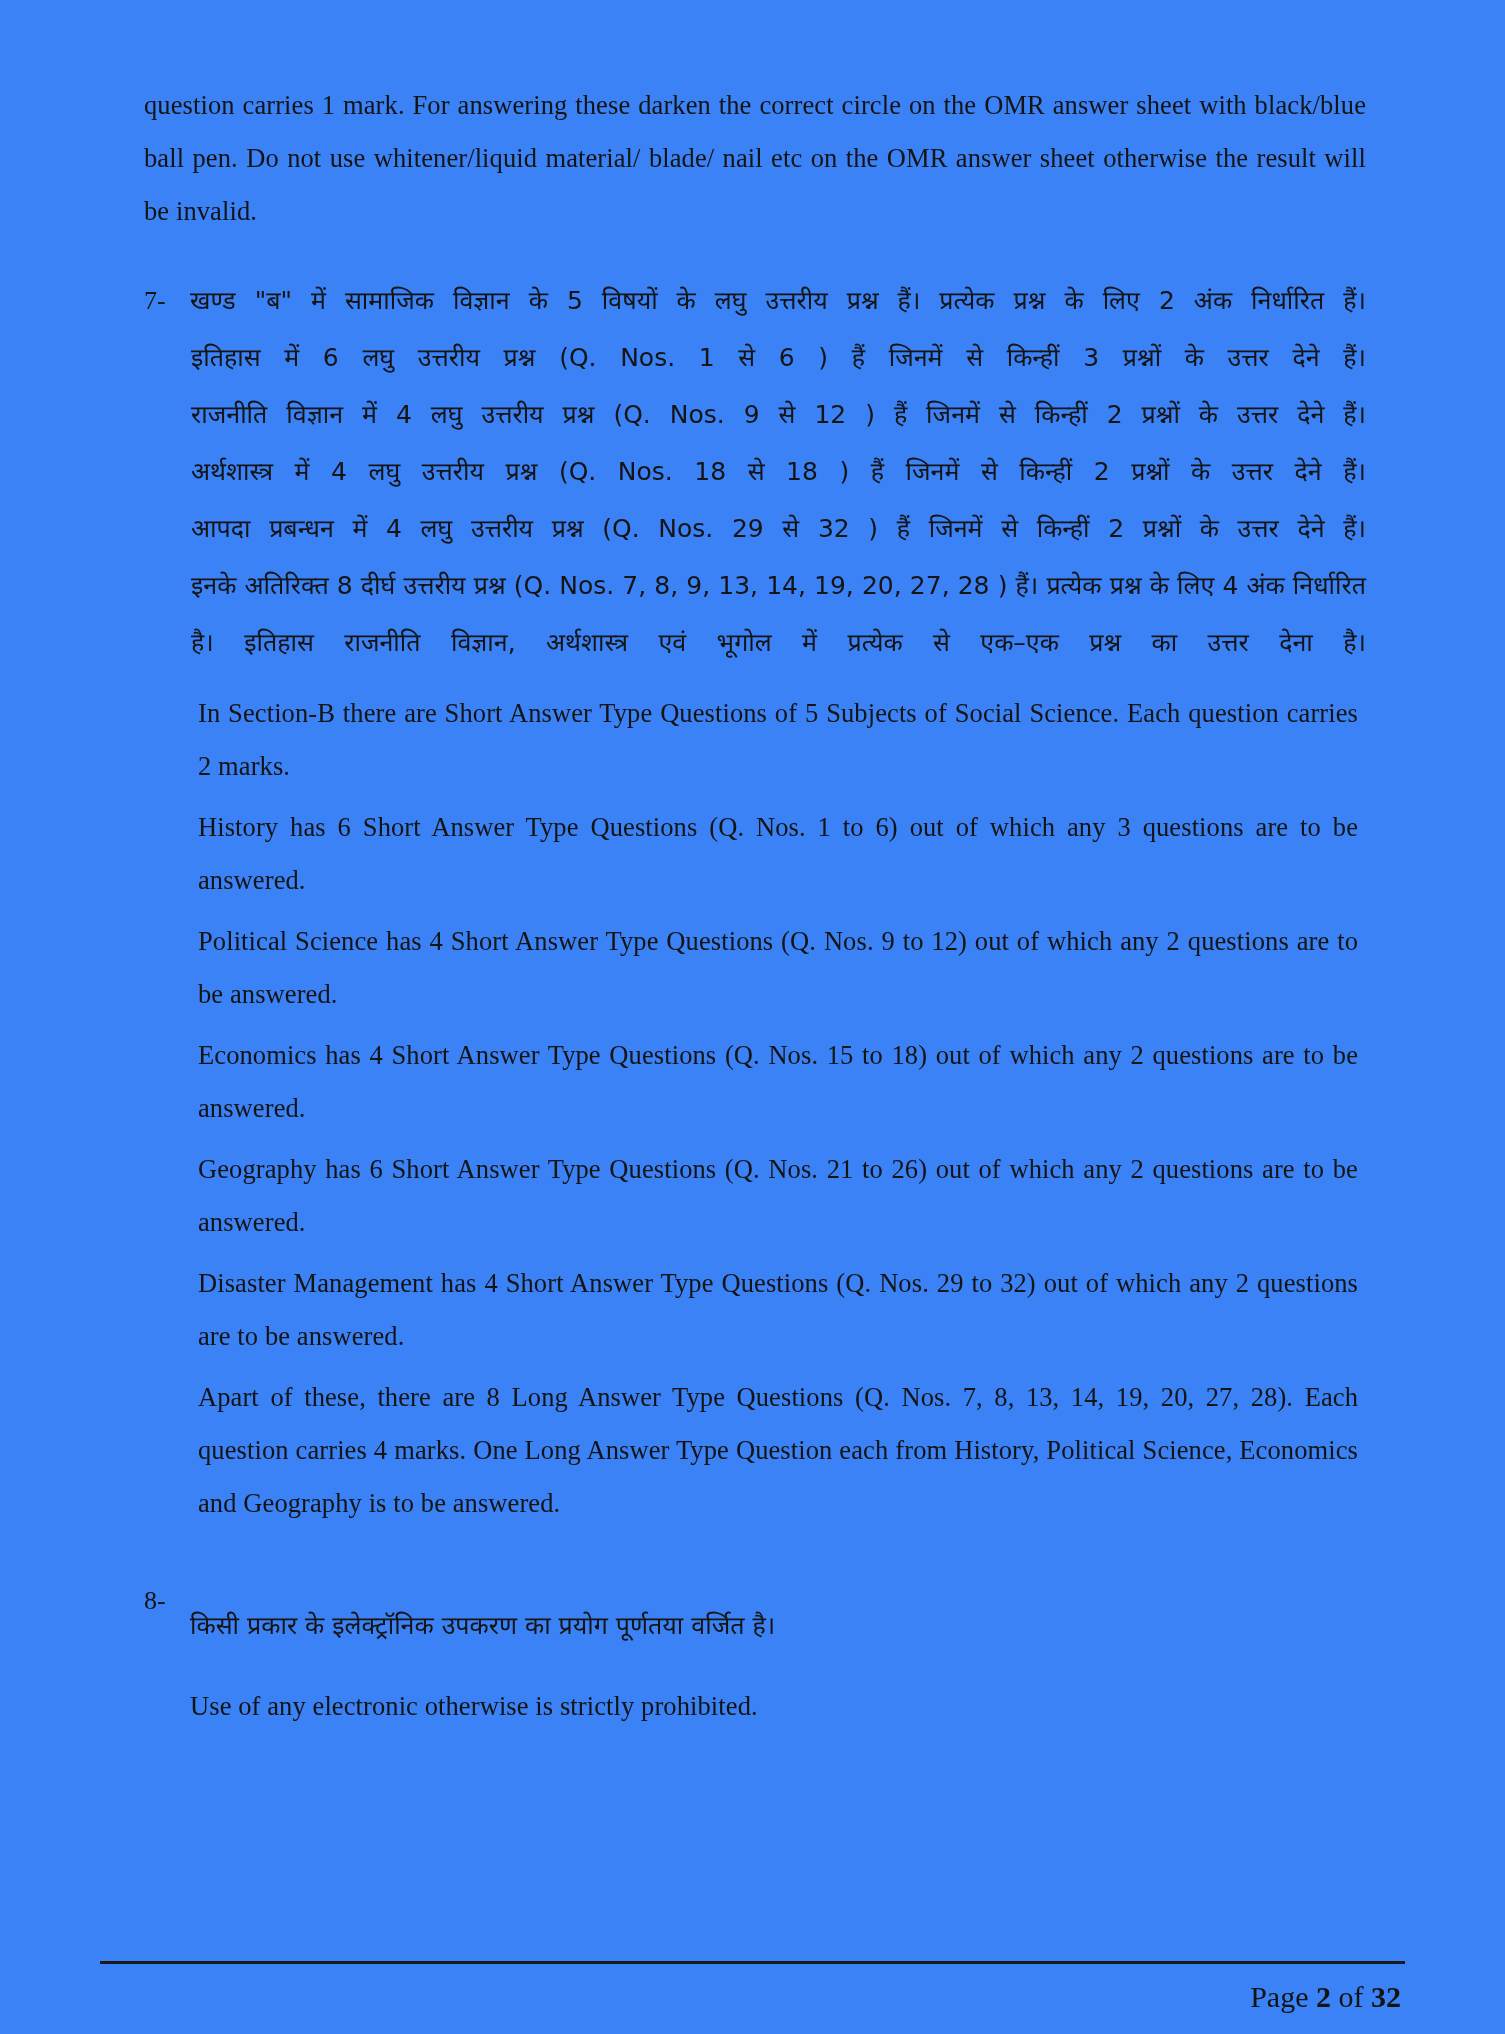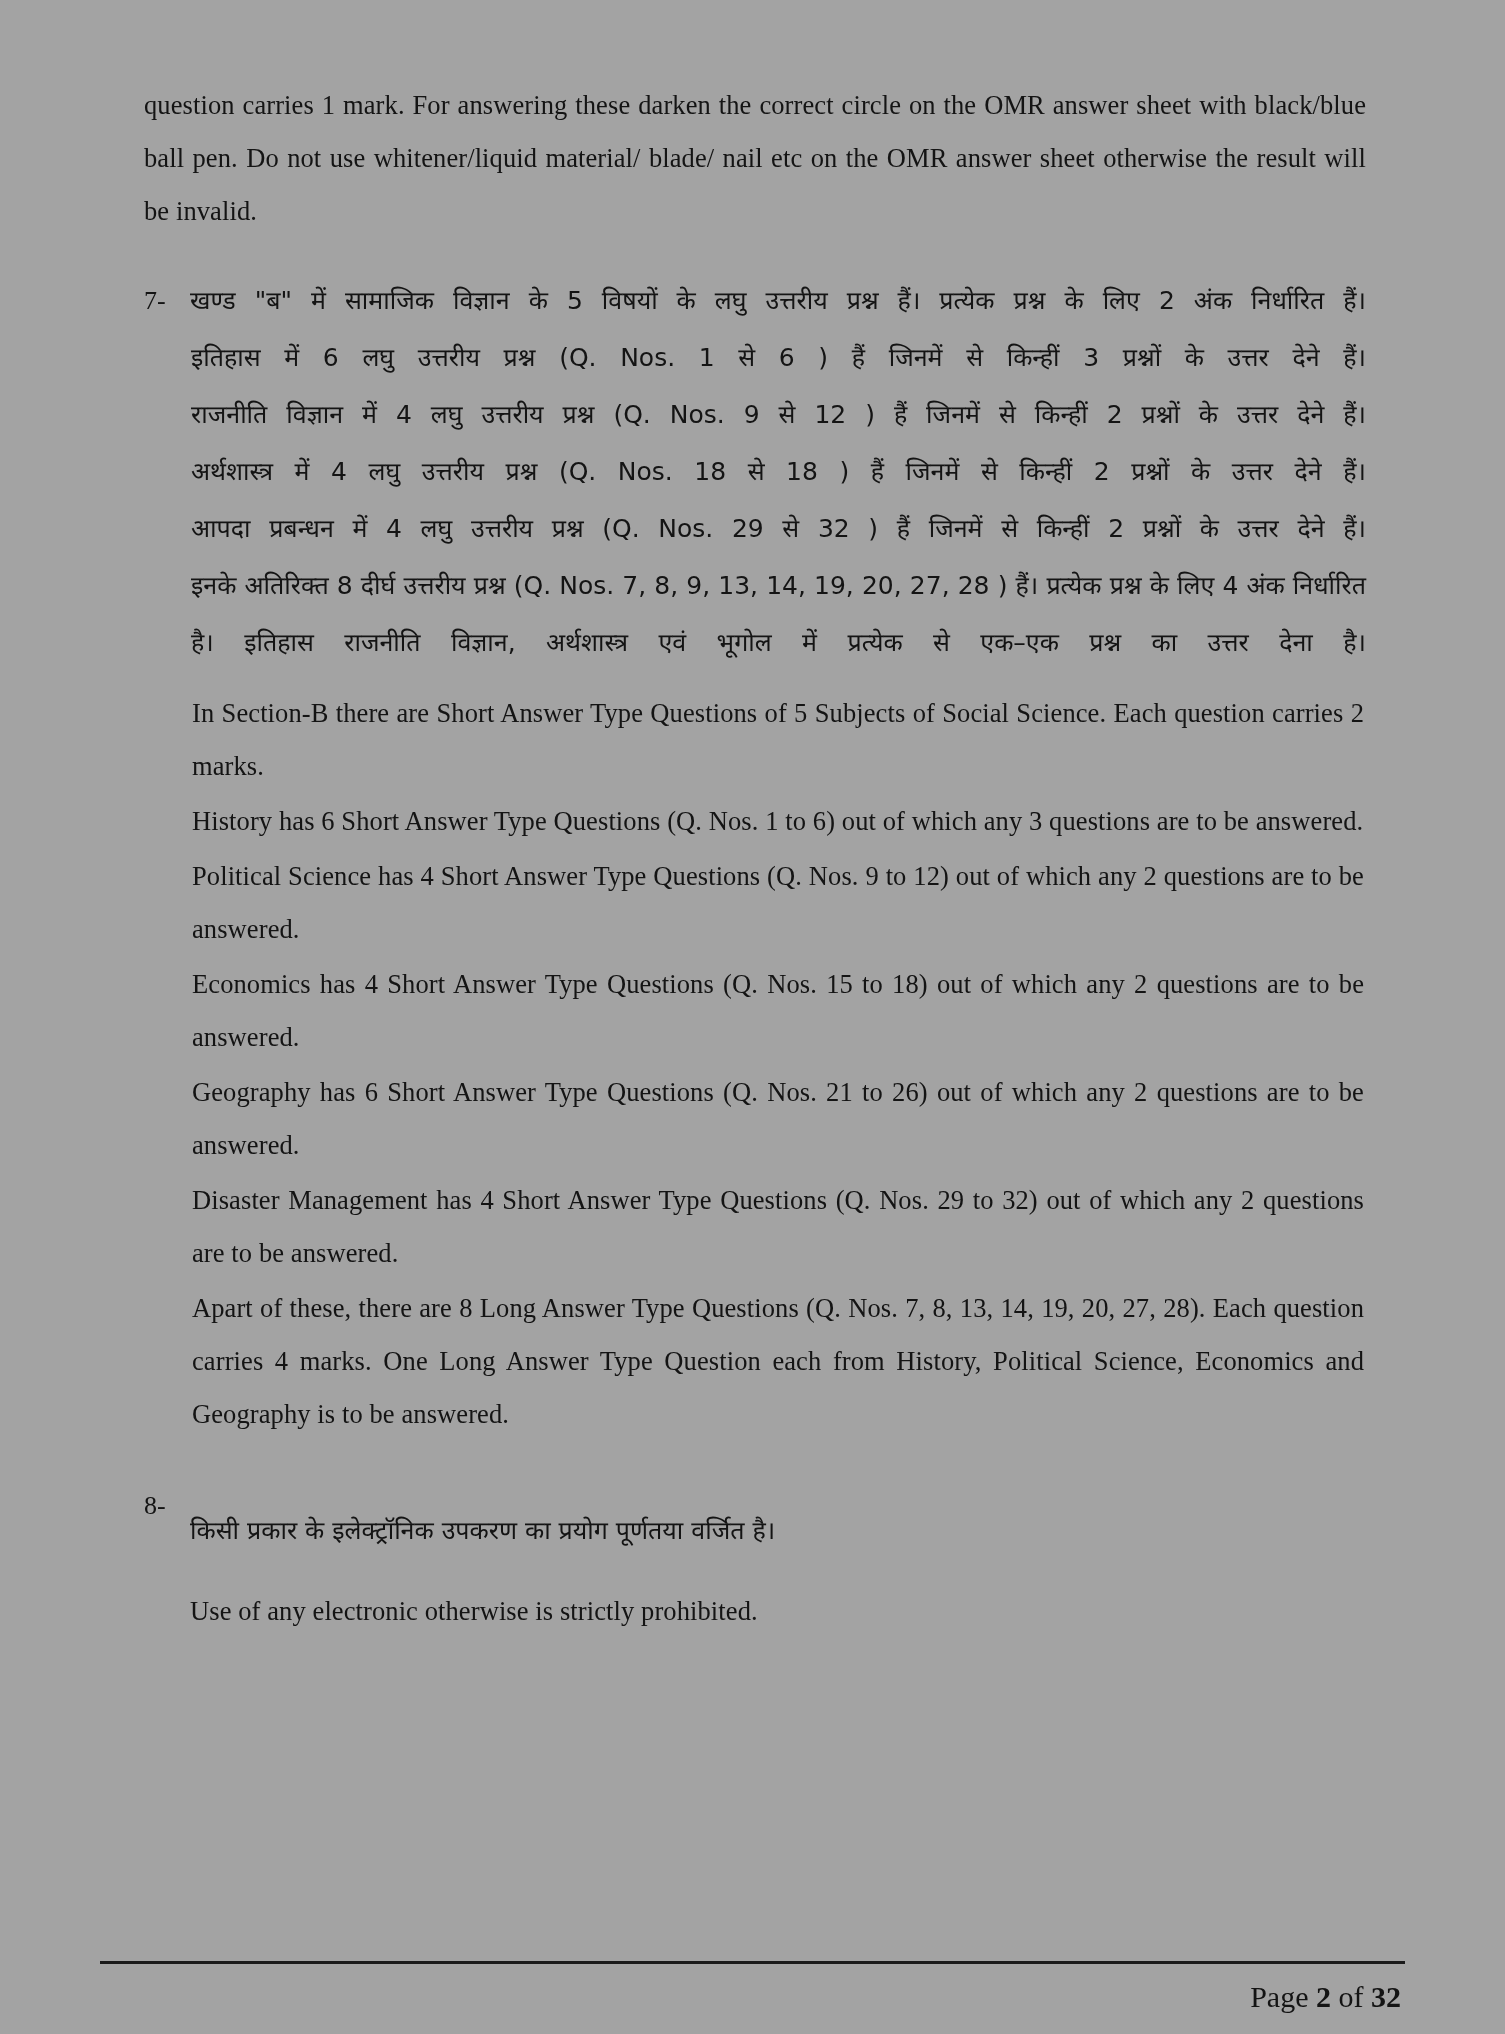--- a/index.html
+++ b/index.html
@@ -4,21 +4,21 @@
 <style>
   html, body {
     margin: 0;
     padding: 0;
     background: #ffffff;
   }
   .page {
     position: relative;
     width: 1505px;
     height: 2034px;
-    background: #a3a3a3;
+    background: #3b82f6;
     box-sizing: border-box;
     font-family: "Liberation Serif", "DejaVu Serif", serif;
     color: #121212;
     overflow: hidden;
   }
   .content {
     position: absolute;
     left: 144px;
     top: 52px;
     width: 1222px;
@@ -65,21 +65,21 @@
   .sub-block {
     padding-left: 1px;
   }
   .intro-block {
     margin-bottom: 0;
   }
   .en-group {
     margin-top: 16px;
   }
   .en-group p {
-    margin: 2px;
+    margin: 8px;
   }
   .hi-group p {
     margin: 0;
   }
   
   .footer-rule {
     position: absolute;
     left: 100px;
     right: 100px;
     bottom: 70px;

